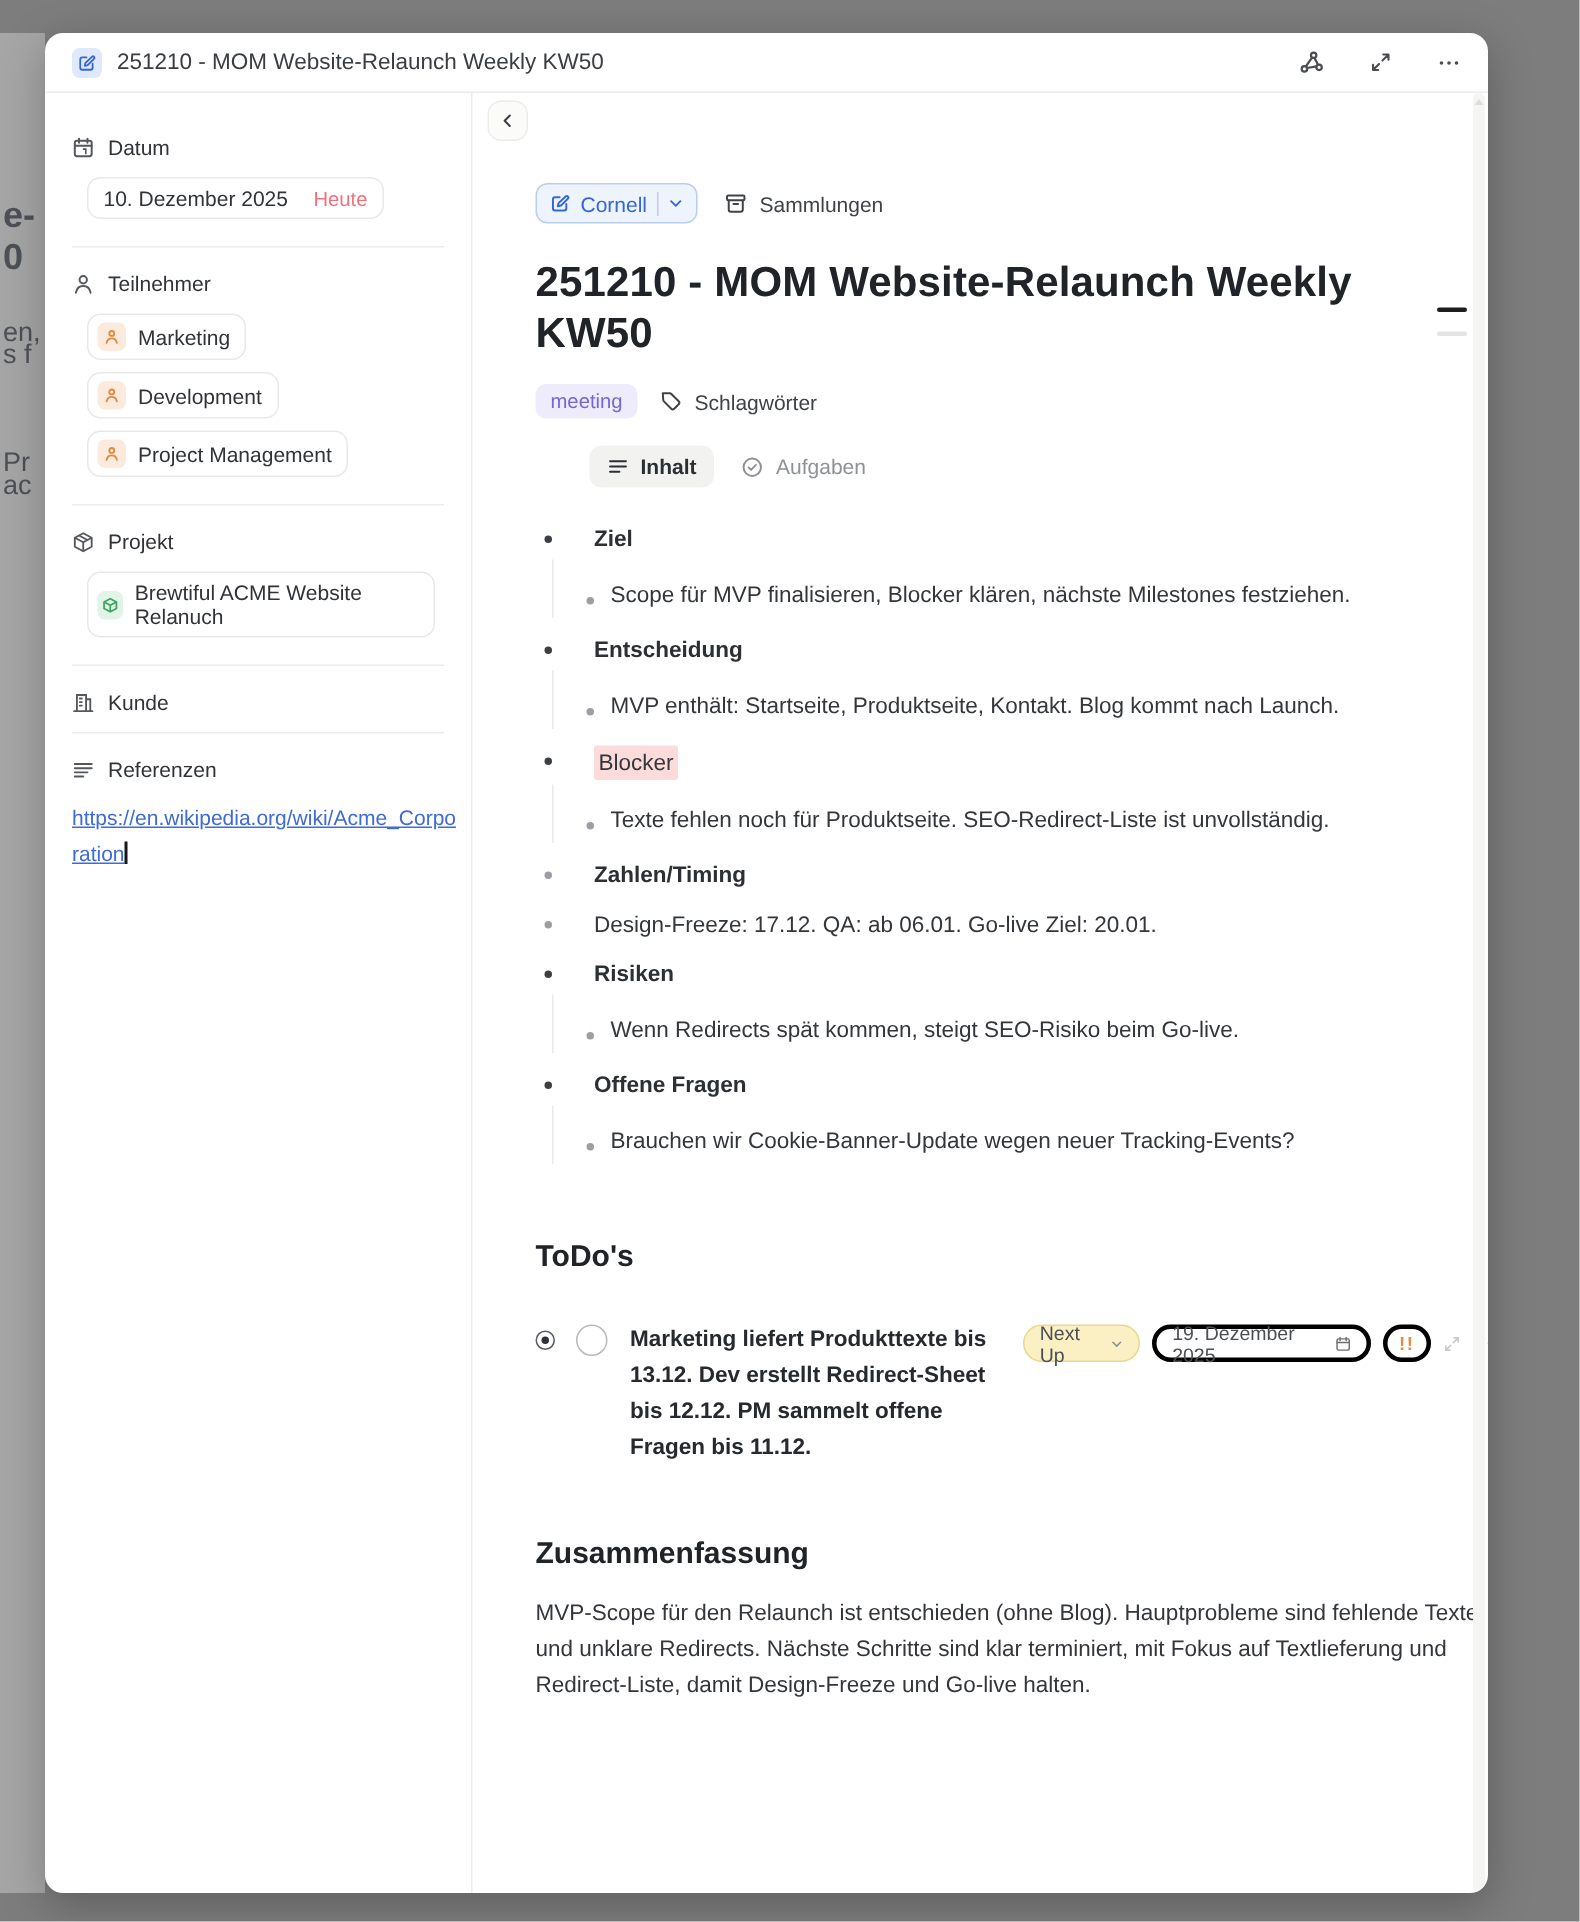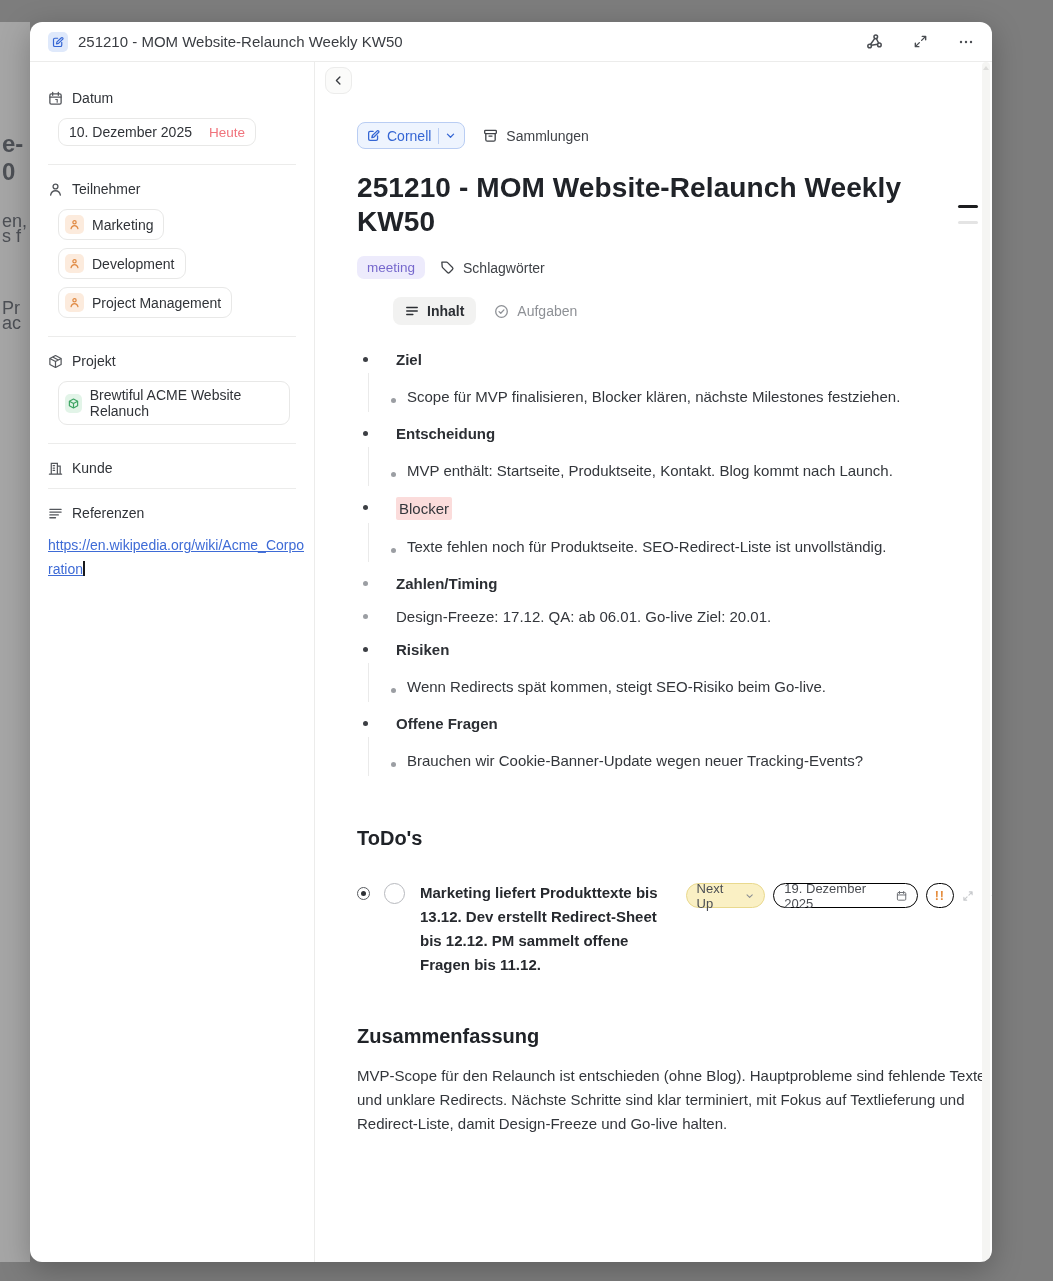--- a/index.html
+++ b/index.html
@@ -109,21 +109,21 @@
 
   
   .task-row { margin-top:31px; display:flex; align-items:flex-start; }
   .task-radio { flex:0 0 13px; width:13px; height:13px; border:1.5px solid #595c61; border-radius:50%; margin-top:6px; display:flex; align-items:center; justify-content:center; }
   .task-radio .inner { width:5px; height:5px; border-radius:50%; background:#2e3136; }
   .task-check { flex:0 0 21px; width:21px; height:21px; border:1.5px solid #b7b9be; border-radius:50%; margin:2px 0 0 14px; cursor:pointer; background:#fff; }
   .task-text { margin-left:15px; width:260px; font-size:15px; font-weight:600; line-height:24px; color:#26292e; }
   .task-meta { margin-left:16px; display:flex; align-items:center; gap:8px; margin-top:2px; }
   .pill { display:inline-flex; align-items:center; gap:5px; height:25px; padding:0 10px; border-radius:13px; font-size:13px; color:#4b4e53; cursor:pointer; }
   .pill-status { background:#faf0c4; border:1px solid #e9d98e; }
-  .pill-ghost { background:#fff; border:1px solid #000000; }
+  .pill-ghost { background:#fff; border:3px solid #000000; }
   .pill-prio { padding:0 8px; }
   .prio-mark { color:#e58c3c; font-weight:700; font-size:12.5px; letter-spacing:1px; }
   .meta-faint { color:#c8cacd; display:flex; align-items:center; }
 
   .summary-head { margin-top:48px; }
   .summary-text { margin-top:16px; width:648px; font-size:15px; line-height:24px; color:#33363b; }
 
   
   .scrollbar { position:absolute; top:0; right:2px; width:8px; height:100%; background:#f5f5f3; border-radius:4px; }
   .scrollbar .up { position:absolute; top:4px; left:1px; width:0; height:0; border-left:3px solid transparent; border-right:3px solid transparent; border-bottom:4px solid #dddddb; }

